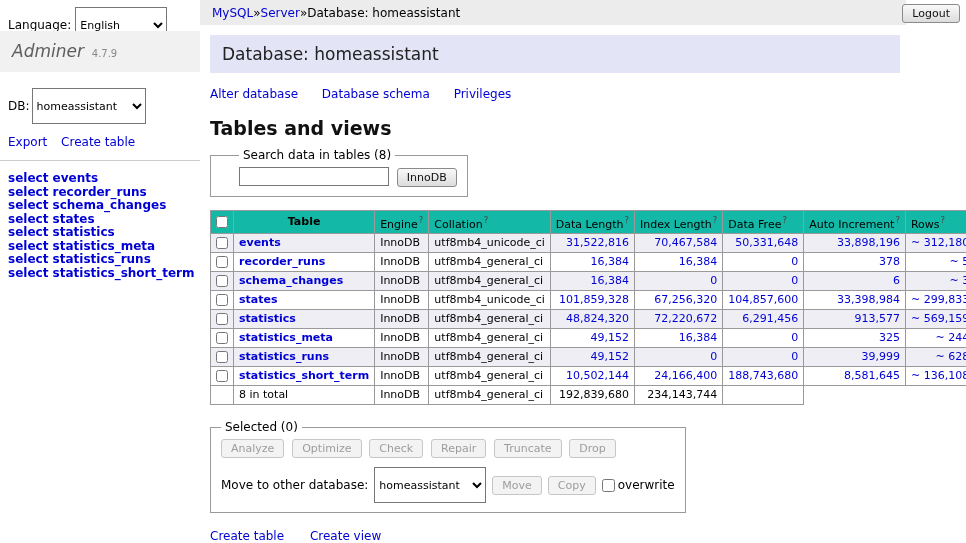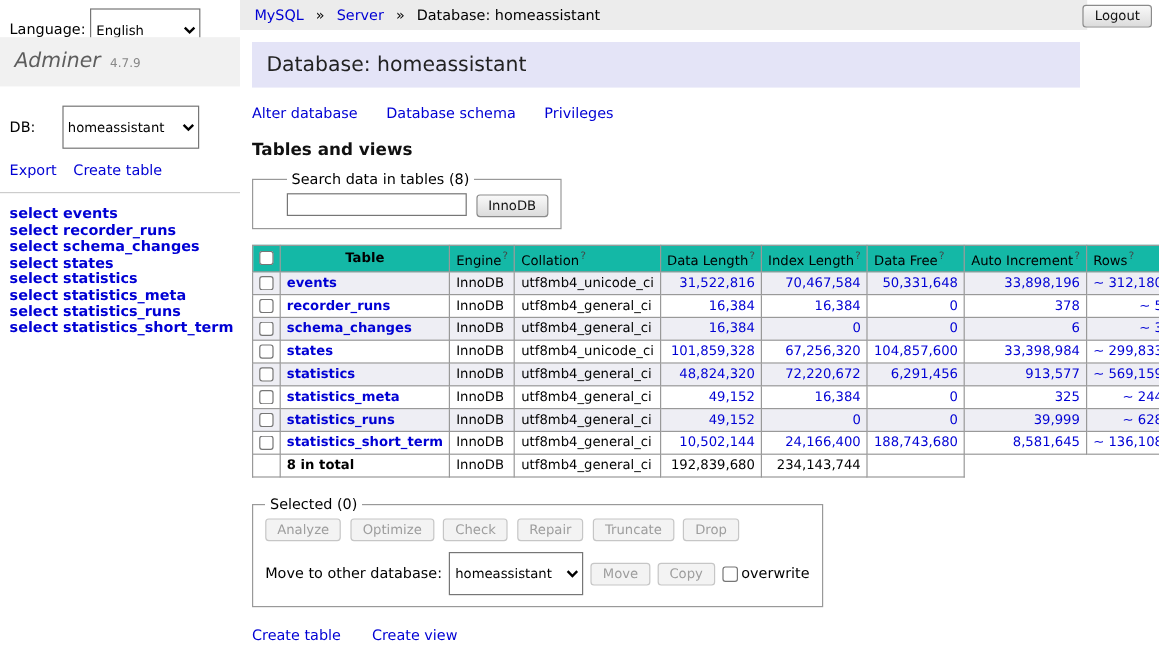--- a/index.html
+++ b/index.html
@@ -16,62 +16,62 @@
     padding: 2px 9px; background: linear-gradient(#f9f9f9, #dcdcdc);
     border: 1px solid #8b8b8b; border-radius: 3px; color: #111; cursor: pointer;
   }
   .btn:disabled { color: #9d9d9d; background: #f3f3f3; border-color: #c6c6c6; cursor: default; }
 
   
   .lang { position: absolute; top: 7px; left: 8px; }
   .lang select { width: 92px; margin-left: 4px; }
   .breadcrumb {
     position: absolute; left: 200px; top: 0; width: 706px; height: 25px;
-    background: #ececec; display: flex; align-items: center; padding: 0 12px; gap: 10px;
+    background: #ececec; display: flex; align-items: center; padding: 0 12px; gap: 0;
     white-space: nowrap;
   }
   .logout-wrap { position: absolute; top: 4px; right: 6px; }
 
   
   .sidebar { position: absolute; left: 0; top: 25px; width: 200px; }
   .brand { margin-top: 6px; background: #f1f1f1; padding: 10px 12px 11px; }
   .app-name { font-style: italic; font-size: 17px; color: #5d5d5d; }
   .app-version { font-size: 10px; color: #888; margin-left: 4px; }
-  .db-row { margin: 16px 8px 0; display: flex; align-items: center; gap: 22px; }
+  .db-row { margin: 16px 8px 0; display: flex; align-items: center; gap: 2px; }
   .db-row select { width: 114px; }
   .side-actions { margin-top: 10px; padding: 0 8px 10px; border-bottom: 1px solid #ccc; line-height: 1.35; }
   .side-actions a { margin-right: 10px; }
   .side-tables { margin: 11px 8px 0; font-weight: bold; }
   .side-tables p { line-height: 13.5px; white-space: nowrap; }
 
   
   .content { position: absolute; left: 210px; top: 25px; width: 750px; }
   .db-title { margin-top: 10px; width: 690px; background: #e4e4f7; color: #222;
     font-size: 17px; font-weight: normal; padding: 9px 12px; }
   .nav-links { margin-top: 14px; }
   .nav-links a { margin-right: 20px; }
-  h3 { font-size: 14px; font-weight: bold; color: #111; margin: 16px 0 0; }
+  h3 { font-size: 19px; font-weight: bold; color: #111; margin: 16px 0 0; }
 
   fieldset { display: inline-block; border: 1px solid #999; padding: 5px 10px 9px; background: #fff; }
   legend { padding: 0 4px; font-size: 12px; }
   .search-fs { margin-top: 9px; padding-left: 28px; }
   .search-fs input[type=text] { width: 150px; height: 19px; border: 1px solid #767676; padding: 1px 4px; font-size: 12px; margin-right: 4px; }
 
   table.tables { border-collapse: collapse; margin-top: 13px; font-size: 11px; }
   .tables th, .tables td { border: 1px solid #999; padding: 2px 5px; line-height: 14px; white-space: nowrap; background: #fff; }
   .tables thead th { background: #14b8a6; font-weight: normal; text-align: left; }
   .tables thead th.col-table { font-weight: bold; text-align: center; }
   .tables thead th.check, .tables td.check { width: 22px; text-align: center; }
   sup.help { font-size: 8.5px; color: #444; margin-left: 1px; }
   .tables tr.odd td { background: #eeeef4; }
   .tables td.num { text-align: right; }
   .tables td.name a { font-weight: bold; }
   .tables input[type=checkbox] { width: 12px; height: 12px; vertical-align: middle; }
   .tables tfoot td { font-weight: normal; }
-  .tables tfoot td.total-label { font-weight: bold; }
+  .tables tfoot td.total-label { font-weight: normal; }
   .tables tfoot td.blank { border: none; background: transparent; }
   .tables thead th:nth-child(2) { min-width: 120px; }
   .tables thead th:nth-child(3) { min-width: 46px; }
   .tables thead th:nth-child(4) { min-width: 104px; }
   .tables thead th:nth-child(5) { min-width: 66px; }
   .tables thead th:nth-child(6) { min-width: 72px; }
   .tables thead th:nth-child(7) { min-width: 60px; }
   .tables thead th:nth-child(8) { min-width: 82px; }
   .tables thead th:nth-child(9) { min-width: 54px; }
   .tables thead th:nth-child(10){ min-width: 56px; }

